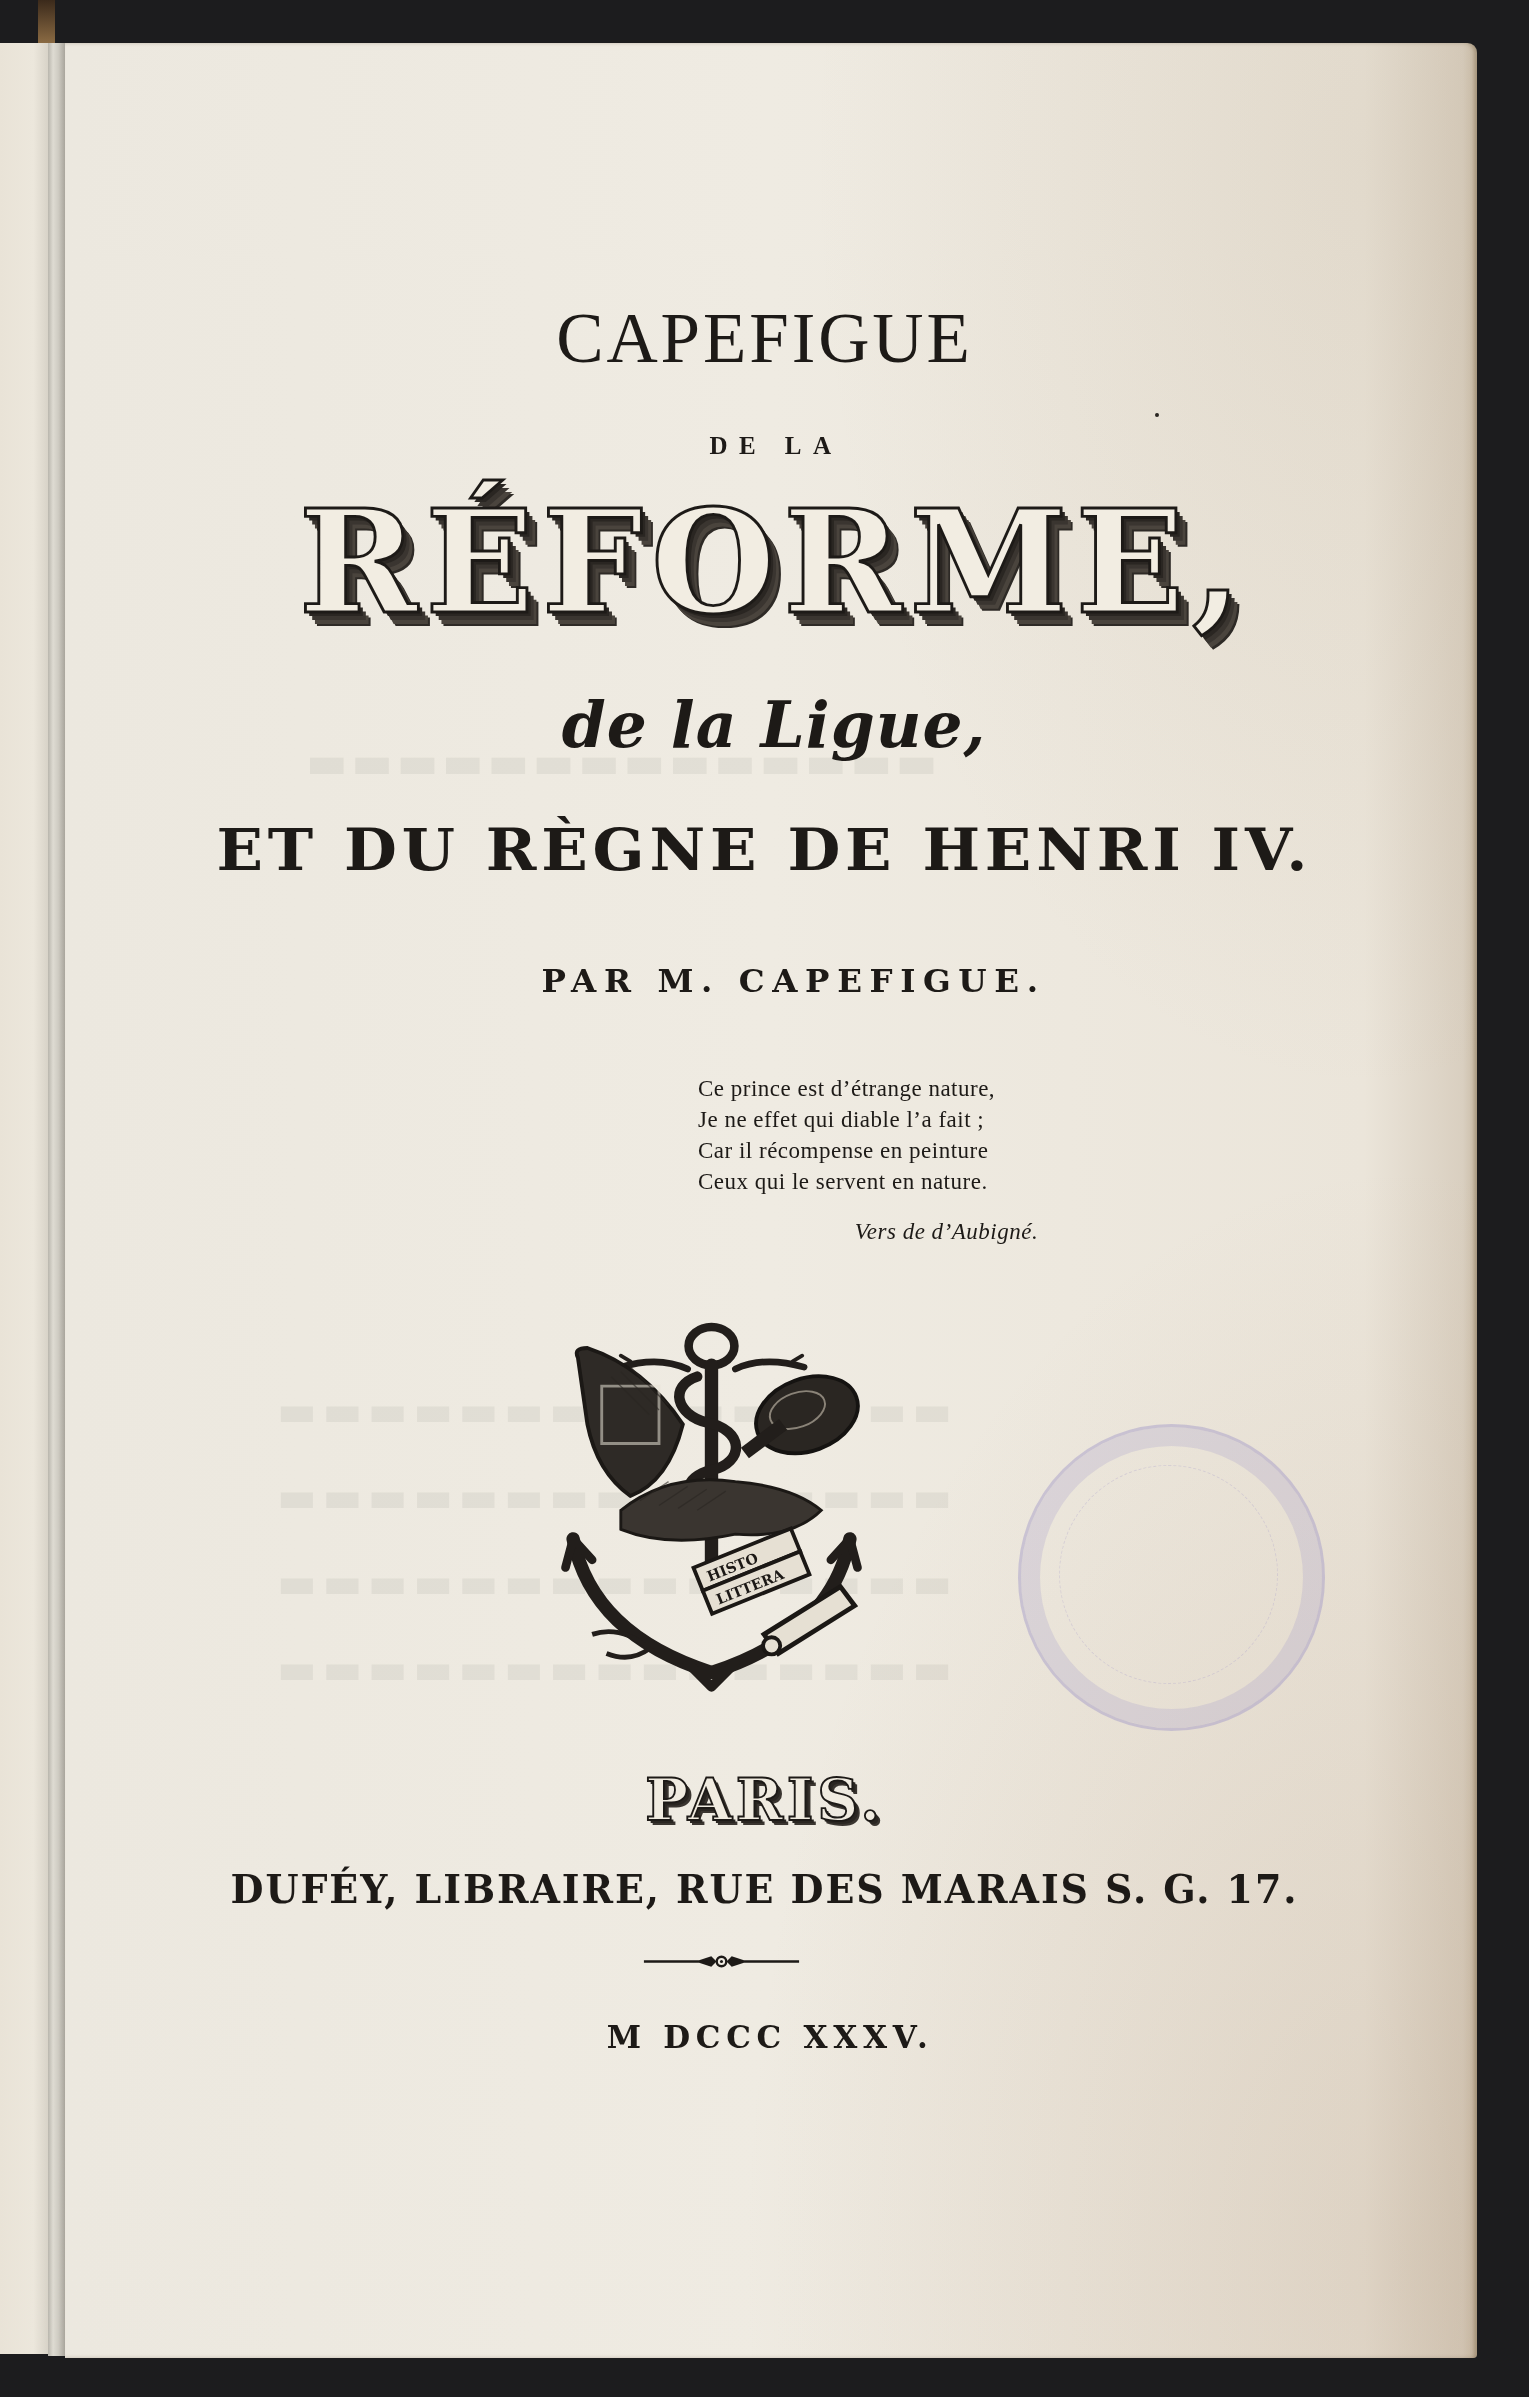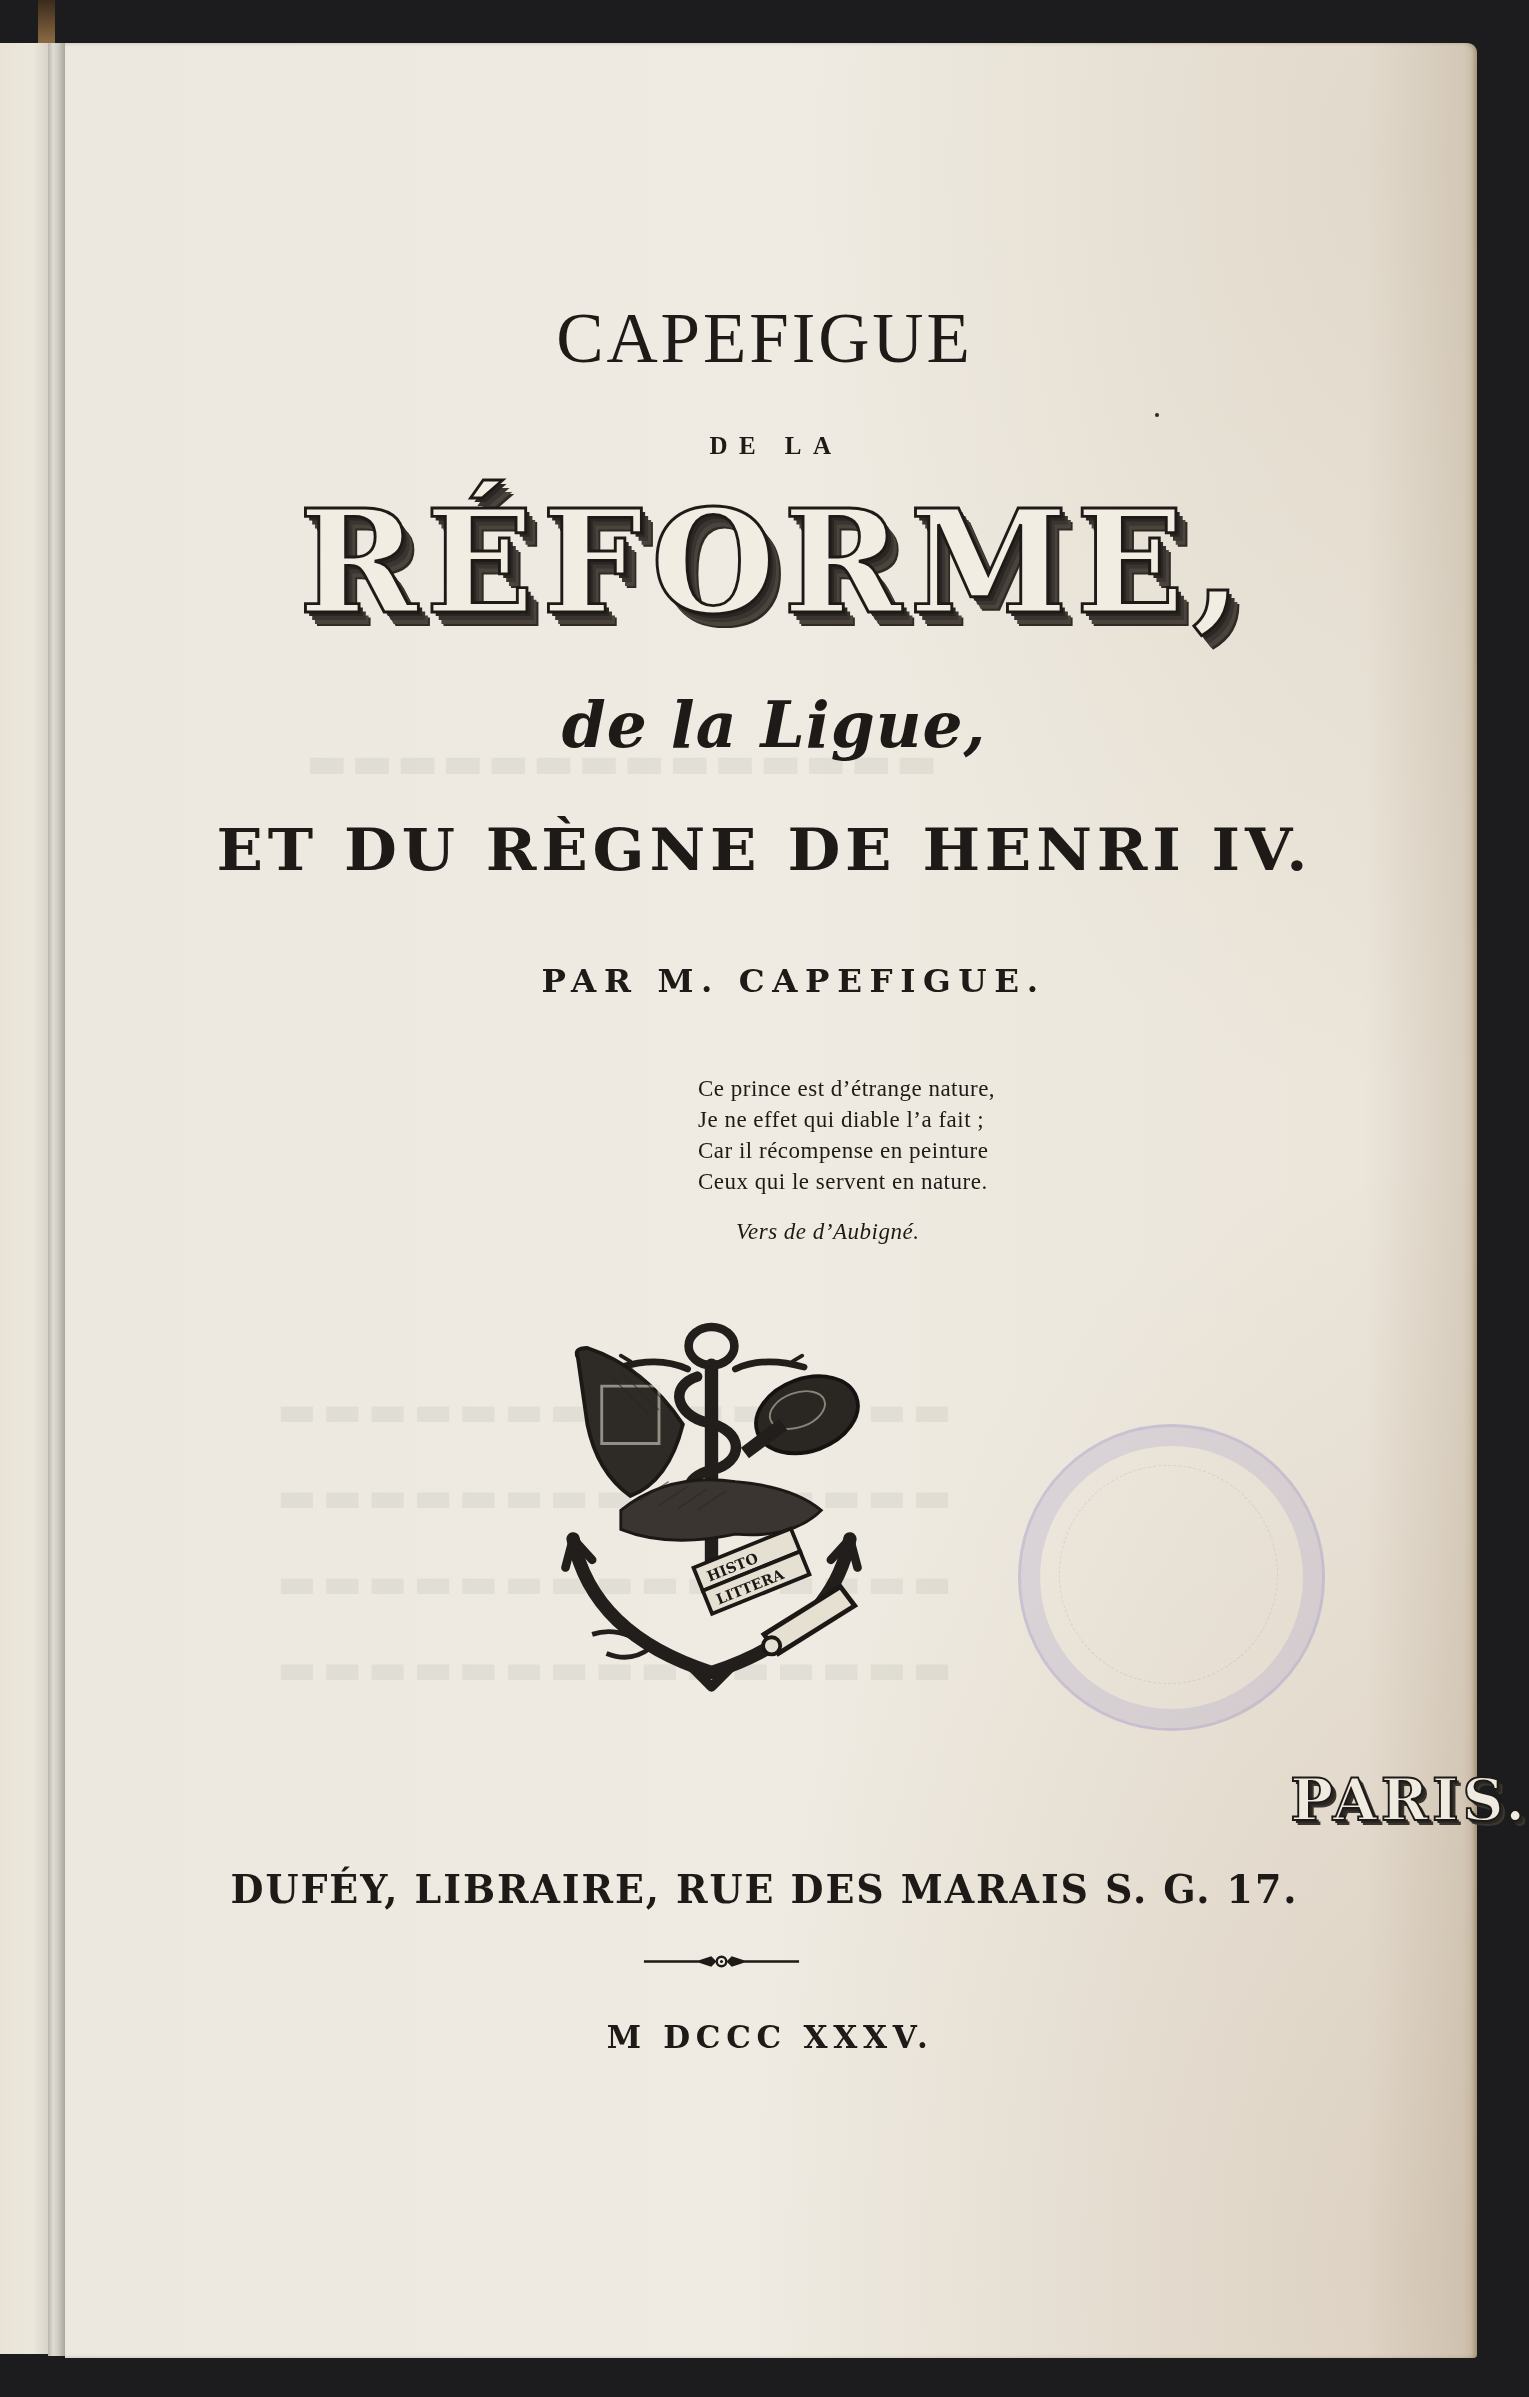--- a/index.html
+++ b/index.html
@@ -53,40 +53,39 @@
     transform: scaleY(0.95);
   }
   .par {
     top: 961px; font-size: 32.5px; font-weight: bold; letter-spacing: 7.6px;
     font-family: "DejaVu Serif", serif; padding-left: 29px;
   }
   .dotmark { position: absolute; width: 3.8px; height: 3.8px; border-radius: 1.9px; background: #2a2622; }
 
   .epigraph { position: absolute; left: 698px; top: 1073px; font-size: 23px; line-height: 31px; letter-spacing: 0.5px; }
   .epigraph .line { display: block; white-space: nowrap; }
-  .attrib { position: absolute; left: 736px; width: 421px; top: 1219px; text-align: left; font-style: italic; font-size: 23px; letter-spacing: 0.5px; }
+  .attrib { position: absolute; left: 736px; width: 421px; top: 1219px; text-align: center; font-style: italic; font-size: 23px; letter-spacing: 0.5px; }
 
   .device { position: absolute; left: 554px; top: 1319px; width: 315px; height: 373px; }
 
   .stamp {
     position: absolute; left: 1018px; top: 1424px; width: 301px; height: 301px; border-radius: 50%;
     border: 3.8px solid rgba(160,150,200,0.45);
     box-shadow: inset 0 0 0 15.3px rgba(0,0,0,0), inset 0 0 0 19px rgba(165,155,205,0.25);
   }
   .stamp-inner {
     position: absolute; left: 38px; top: 38px; width: 217px; height: 217px; border-radius: 50%;
     border: 1.9px dashed rgba(160,150,200,0.28);
   }
 
   .paris {
     top: 1766px; font-size: 57px; font-weight: bold; letter-spacing: 3.8px;
     font-family: "DejaVu Serif", serif; color: #f0ebe0;
     -webkit-text-stroke: 1.9px #1d1a17;
     text-shadow: 2.9px 2.9px 0 #2a2622, 4.8px 4.8px 0 #3a3530;
-    text-align: right;
   }
   .imprint {
     top: 1866px; font-size: 38px; font-weight: bold; letter-spacing: 1.9px;
     font-family: "DejaVu Serif", serif; transform: scaleY(1.05);
   }
   .rule { position: absolute; left: 642px; top: 1950px; width: 159px; height: 23px; }
   .date { top: 2019px; font-size: 31px; font-weight: bold; letter-spacing: 5.7px; font-family: "DejaVu Serif", serif; padding-left: 5.7px; }
 
   .showthrough { position: absolute; color: rgba(120,115,105,0.10); font-weight: bold; font-family: "DejaVu Serif", serif; white-space: nowrap; }
 </style>

